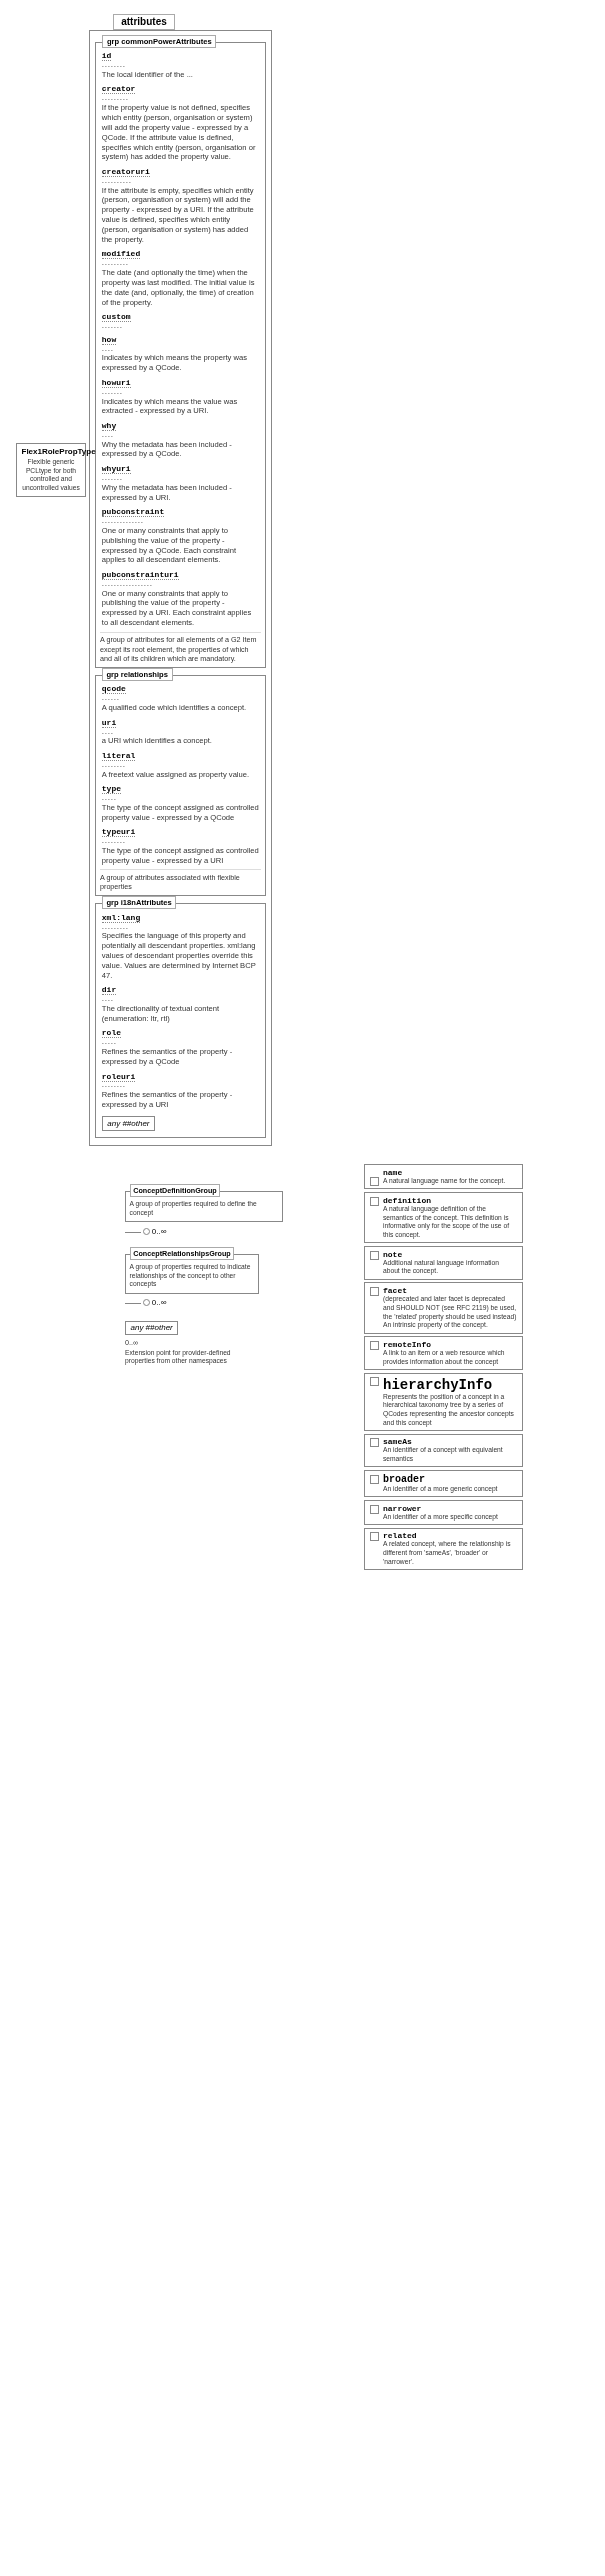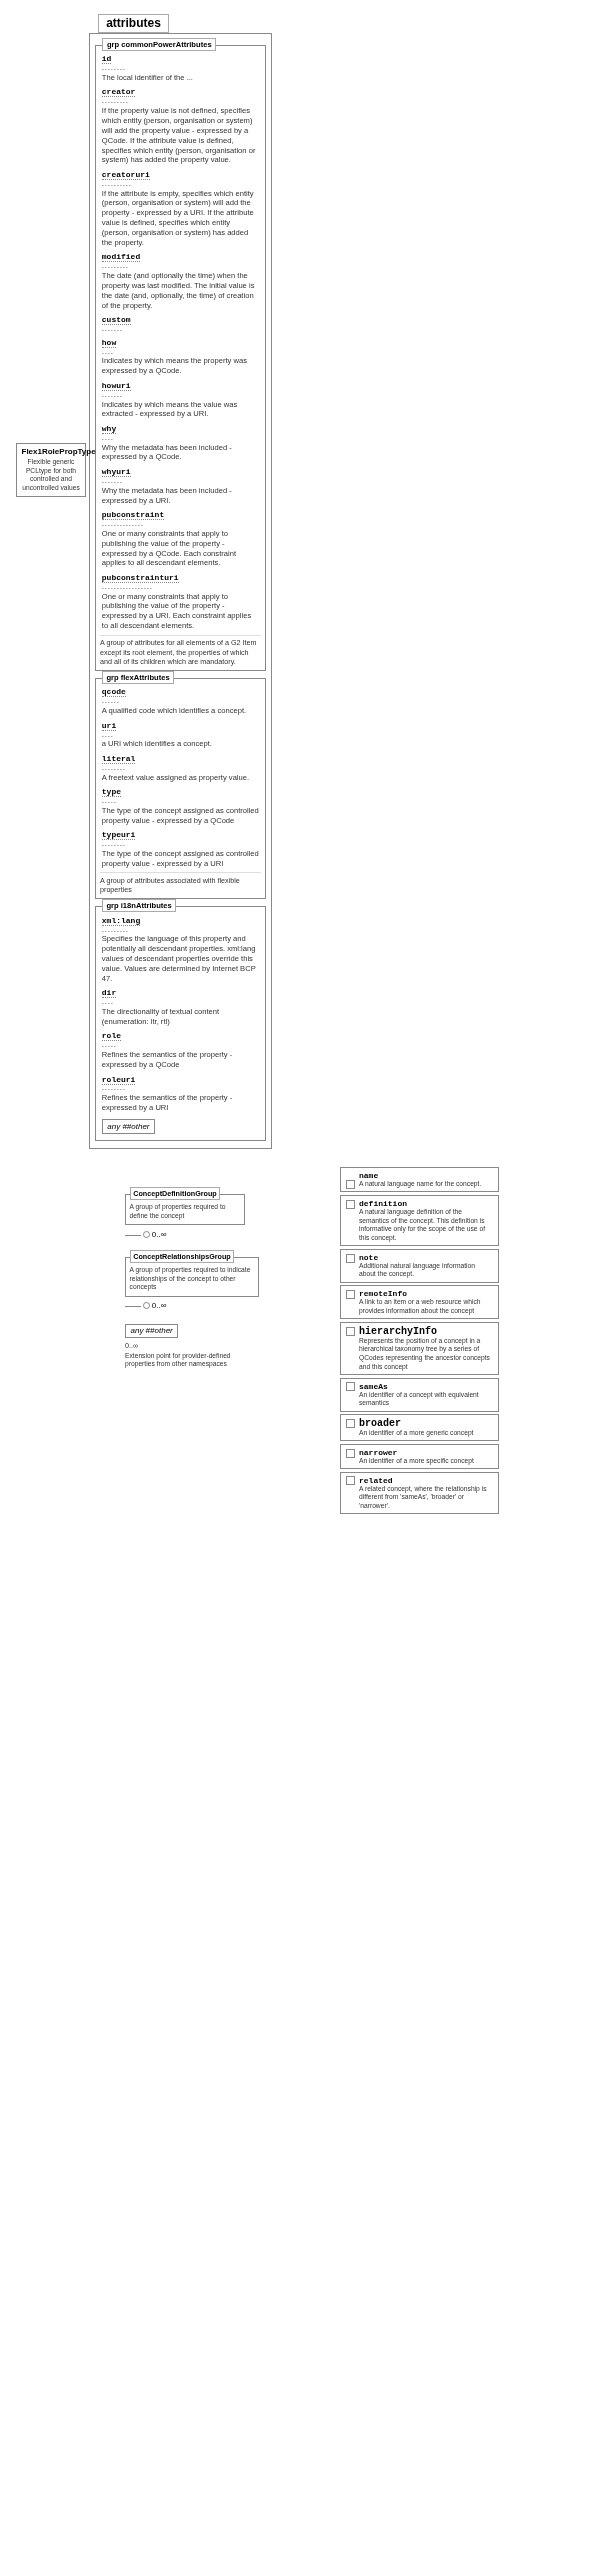--- a/index.html
+++ b/index.html
@@ -48,21 +48,21 @@
   </style>
 </head>
 <body>
 
 <div class="page-container">
   <div class="layout-wrapper">
 
     <div style="position: relative; margin-left: 80px; margin-top: 4.5px;">
       
       
-      <div style="border: 0.9px solid #aaa; display: inline-block; padding: 1.8px 7.2px; font-size: 12px; font-weight: bold; margin-left: 9px;">attributes</div>
+      <div style="border: 0.9px solid #aaa; display: inline-block; padding: 1.8px 7.2px; font-size: 10px; font-weight: bold; margin-left: 24px;">attributes</div>
 
       
       <div style="border: 0.9px solid #888; width: 183px; padding: 3.6px; margin-top: 0; position: relative;">
 
         <div style="border: 0.9px solid #888; margin: 7.2px 1.8px 3.6px 1.8px; padding: 3.6px; position: relative;">
           <div style="position: absolute; top: -8px; left: 6px; background: #fff; border: 0.9px solid #aaa; padding: 0.9px 3.6px; font-size: 7.6px; font-weight: bold; white-space: nowrap;">grp commonPowerAttributes</div>
 
           <div class="prop-row">
             <div class="prop-name">id</div>
             <div class="sep-dots">--------</div>
@@ -125,21 +125,21 @@
           <div class="prop-row">
             <div class="prop-name">pubconstrainturi</div>
             <div class="sep-dots">-----------------</div>
             <div class="prop-desc">One or many constraints that apply to publishing the value of the property - expressed by a URI. Each constraint applies to all descendant elements.</div>
           </div>
 
           <div style="font-size: 7.2px; color: #333; margin-top: 3.6px; border-top: 0.9px solid #ddd; padding-top: 2.7px; line-height: 1.3;">A group of attributes for all elements of a G2 Item except its root element, the properties of which and all of its children which are mandatory.</div>
         </div>
 
         <div style="border: 0.9px solid #888; margin: 7.2px 1.8px 3.6px 1.8px; padding: 3.6px; position: relative;">
-          <div style="position: absolute; top: -8px; left: 5.4px; background: #fff; border: 0.9px solid #aaa; padding: 0.9px 3.6px; font-size: 7.6px; font-weight: bold; white-space: nowrap;">grp flexAttributes</div>
+          <div style="position: absolute; top: -8px; left: 5.4px; background: #fff; border: 0.9px solid #aaa; padding: 0.9px 3.6px; font-size: 7.6px; font-weight: bold; white-space: nowrap;">grp relationships</div>
 
           <div class="prop-row">
             <div class="prop-name">qcode</div>
             <div class="sep-dots">------</div>
             <div class="prop-desc">A qualified code which identifies a concept.</div>
           </div>
 
           <div class="prop-row">
             <div class="prop-name">uri</div>
             <div class="sep-dots">----</div>
@@ -208,21 +208,21 @@
       <div style="position: absolute; top: 429px; left: -73px; border: 0.9px solid #888; padding: 3.6px 4.5px; font-size: 7.2px; width: 70px; text-align: center; background: #fff;">
         <div style="font-weight: bold; font-size: 8px;">Flex1RolePropType</div>
         <div style="font-size: 6.7px; color: #333; margin-top: 1.8px; line-height: 1.3;">Flexible generic PCLtype for both controlled and uncontrolled values</div>
       </div>
 
     </div>
 
     <div style="position: relative; margin-top: 18px; display: flex; align-items: flex-start; gap: 9px;">
 
       <div style="margin-left: 116px; margin-top: 27px;">
-        <div style="border: 0.9px solid #888; padding: 3.6px; width: 120px; position: relative;">
+        <div style="border: 0.9px solid #888; padding: 3.6px; width: 158px; position: relative;">
           <div style="position: absolute; top: -8px; left: 3.6px; background: #fff; border: 0.9px solid #aaa; padding: 0.9px 2.7px; font-size: 7.2px; font-weight: bold; white-space: nowrap;">ConceptDefinitionGroup</div>
           <div style="font-size: 6.7px; color: #333; margin-top: 4.5px; line-height: 1.3;">A group of properties required to define the concept</div>
         </div>
 
         <div style="margin-top: 4.5px; font-size: 8px; display: flex; align-items: center; gap: 1.8px;">
           <span>——</span>
           <span style="border: 0.9px solid #888; border-radius: 50%; width: 7.2px; height: 7.2px; display: inline-block;"></span>
           <span>0..∞</span>
         </div>
 
@@ -263,33 +263,40 @@
         </div>
 
         <div style="border: 0.9px solid #888; padding: 2.7px 5.4px; margin-bottom: 2.7px; min-width: 116px; background: #fff; display: flex; align-items: flex-start; gap: 3.6px; justify-content: center;">
           <span style="border: 0.9px solid #888; width: 9px; height: 9px; display: inline-block; font-size: 6.3px; flex-shrink: 0; margin-top: 0.9px;"></span>
           <div>
             <div style="font-family: 'Courier New', monospace; font-weight: bold; font-size: 8px;">note</div>
             <div style="font-size: 6.7px; color: #333; line-height: 1.3; max-width: 134px;">Additional natural language information about the concept.</div>
           </div>
         </div>
 
+        <div style="border: 0.9px solid #888; padding: 2.7px 5.4px; margin-bottom: 2.7px; min-width: 116px; background: #fff; display: flex; align-items: flex-start; gap: 3.6px;">
+          <span style="border: 0.9px solid #888; width: 9px; height: 9px; display: inline-block; font-size: 6.3px; flex-shrink: 0; margin-top: 0.9px;"></span>
+          <div>
+            <div style="font-family: 'Courier New', monospace; font-weight: bold; font-size: 8px;">facet</div>
+            <div style="font-size: 6.7px; color: #333; line-height: 1.3; max-width: 134px;">(deprecated and later facet is deprecated and SHOULD NOT (see RFC 2119) be used, the 'related' property should be used instead) An intrinsic property of the concept.</div>
+          </div>
+        </div>
 
         <div style="border: 0.9px solid #888; padding: 2.7px 5.4px; margin-bottom: 2.7px; min-width: 116px; background: #fff; display: flex; align-items: flex-start; gap: 3.6px;">
           <span style="border: 0.9px solid #888; width: 9px; height: 9px; display: inline-block; font-size: 6.3px; flex-shrink: 0; margin-top: 0.9px;"></span>
           <div>
             <div style="font-family: 'Courier New', monospace; font-weight: bold; font-size: 8px;">remoteInfo</div>
             <div style="font-size: 6.7px; color: #333; line-height: 1.3; max-width: 134px;">A link to an item or a web resource which provides information about the concept</div>
           </div>
         </div>
 
         <div style="border: 0.9px solid #888; padding: 2.7px 5.4px; margin-bottom: 2.7px; min-width: 116px; background: #fff; display: flex; align-items: flex-start; gap: 3.6px;">
           <span style="border: 0.9px solid #888; width: 9px; height: 9px; display: inline-block; font-size: 6.3px; flex-shrink: 0; margin-top: 0.9px;"></span>
           <div>
-            <div style="font-family: 'Courier New', monospace; font-weight: bold; font-size: 10px;">hierarchyInfo</div>
+            <div style="font-family: 'Courier New', monospace; font-weight: bold; font-size: 14px;">hierarchyInfo</div>
             <div style="font-size: 6.7px; color: #333; line-height: 1.3; max-width: 134px;">Represents the position of a concept in a hierarchical taxonomy tree by a series of QCodes representing the ancestor concepts and this concept</div>
           </div>
         </div>
 
         <div style="border: 0.9px solid #888; padding: 2.7px 5.4px; margin-bottom: 2.7px; min-width: 116px; background: #fff; display: flex; align-items: flex-start; gap: 3.6px;">
           <span style="border: 0.9px solid #888; width: 9px; height: 9px; display: inline-block; font-size: 6.3px; flex-shrink: 0; margin-top: 0.9px;"></span>
           <div>
             <div style="font-family: 'Courier New', monospace; font-weight: bold; font-size: 8px;">sameAs</div>
             <div style="font-size: 6.7px; color: #333; line-height: 1.3; max-width: 134px;">An identifier of a concept with equivalent semantics</div>
           </div>

